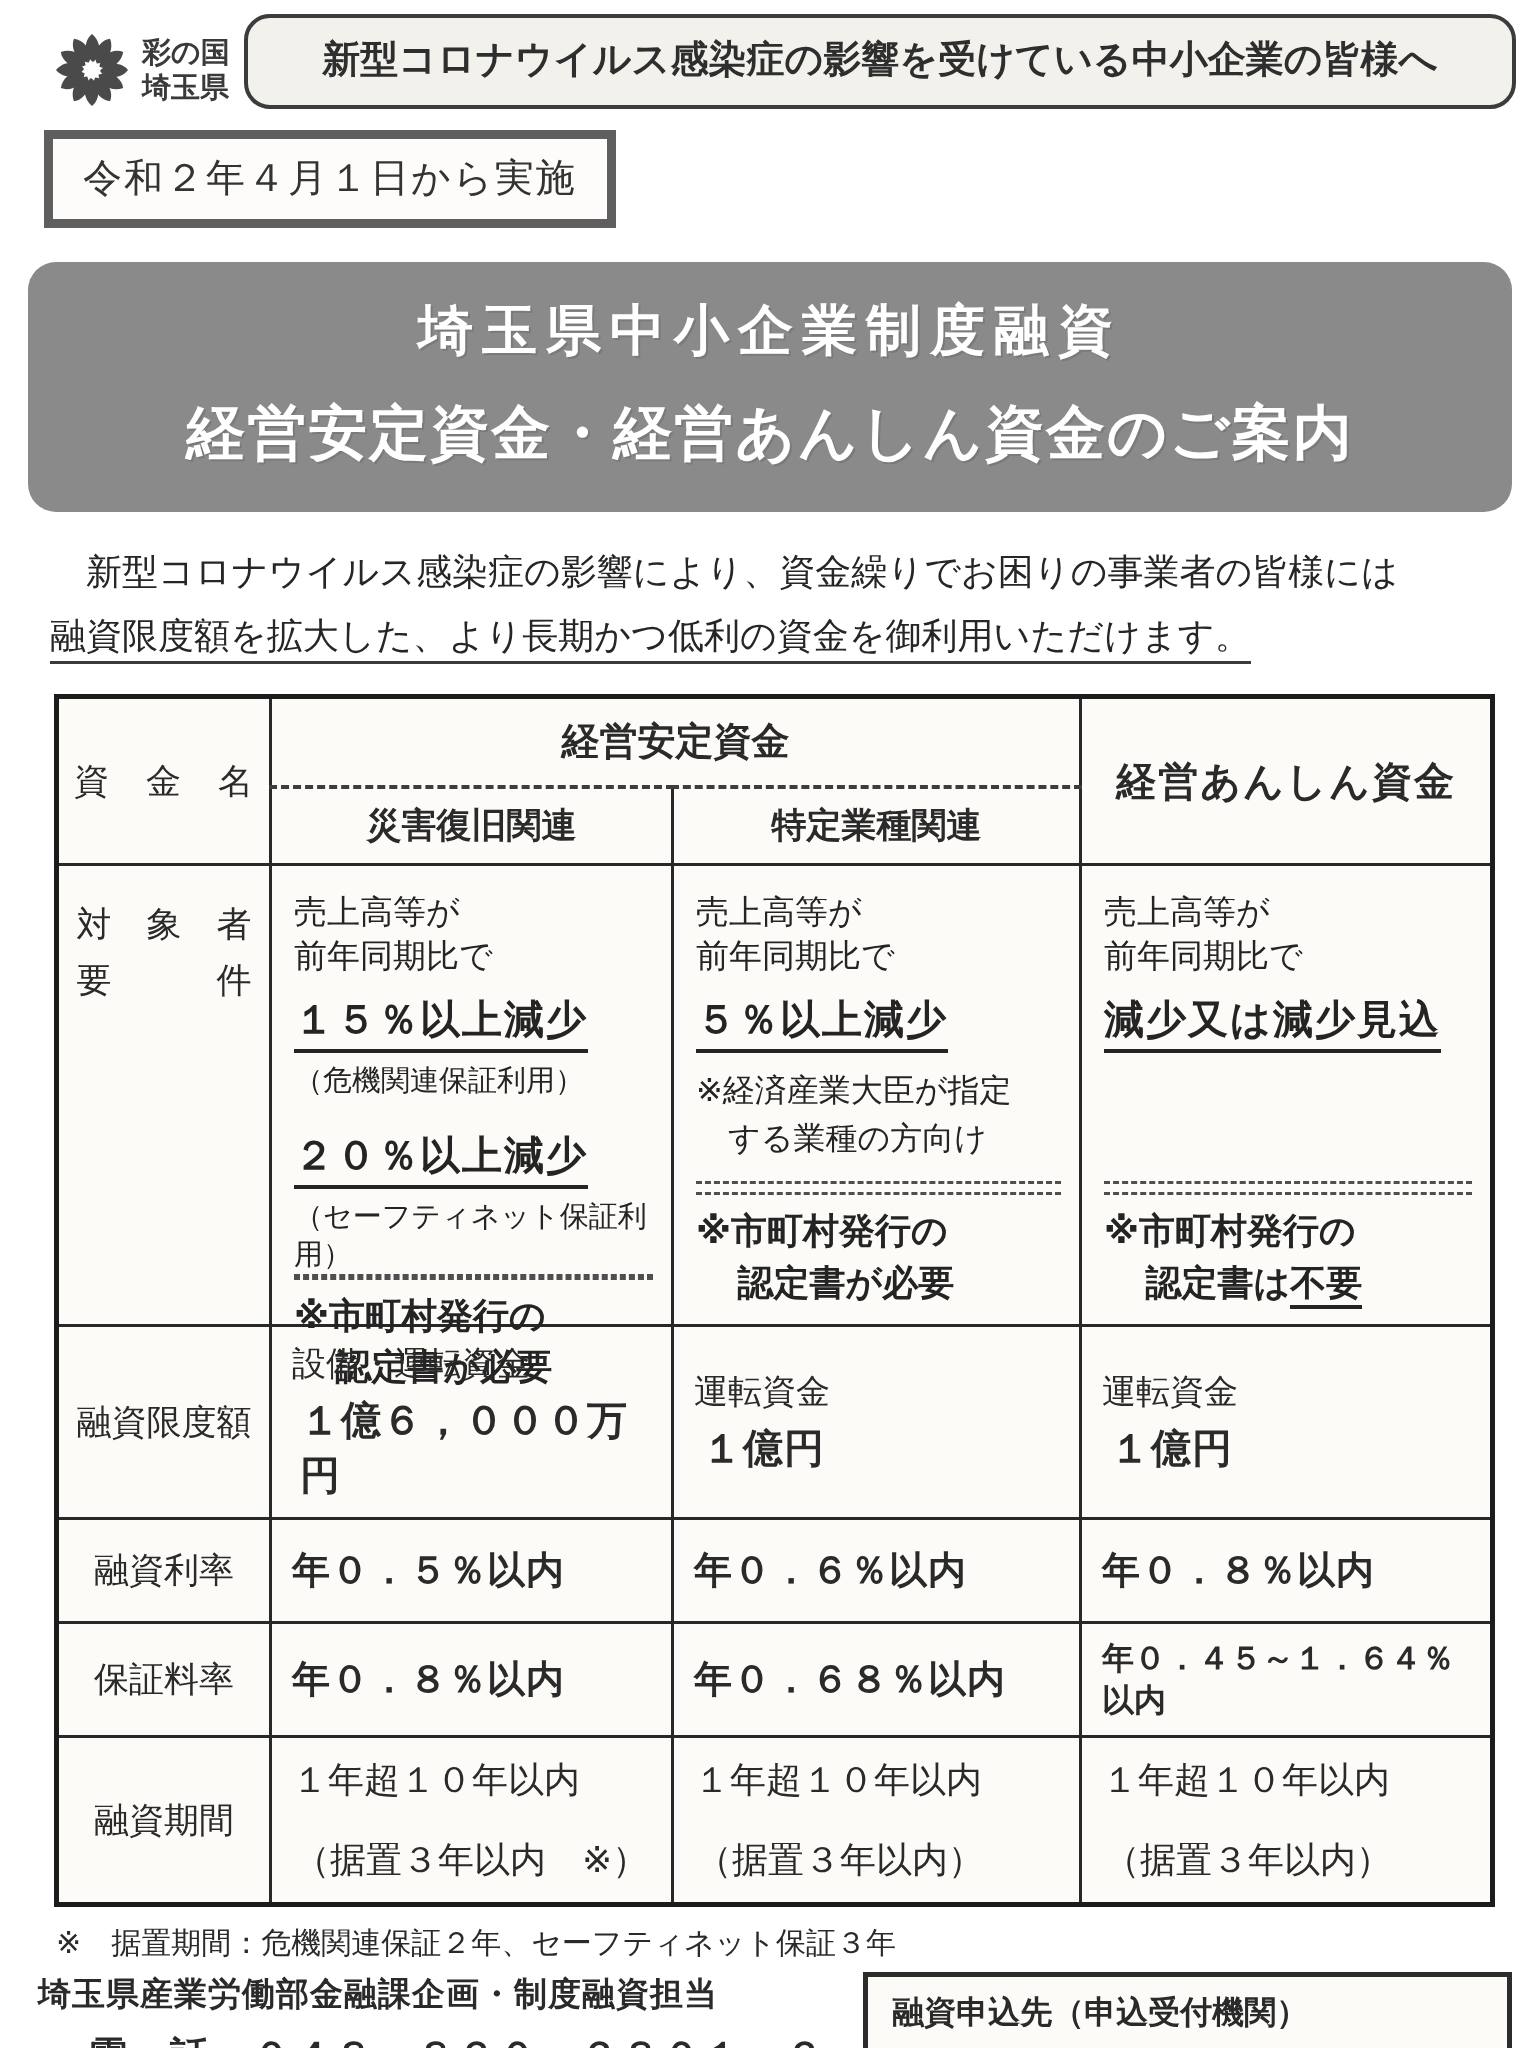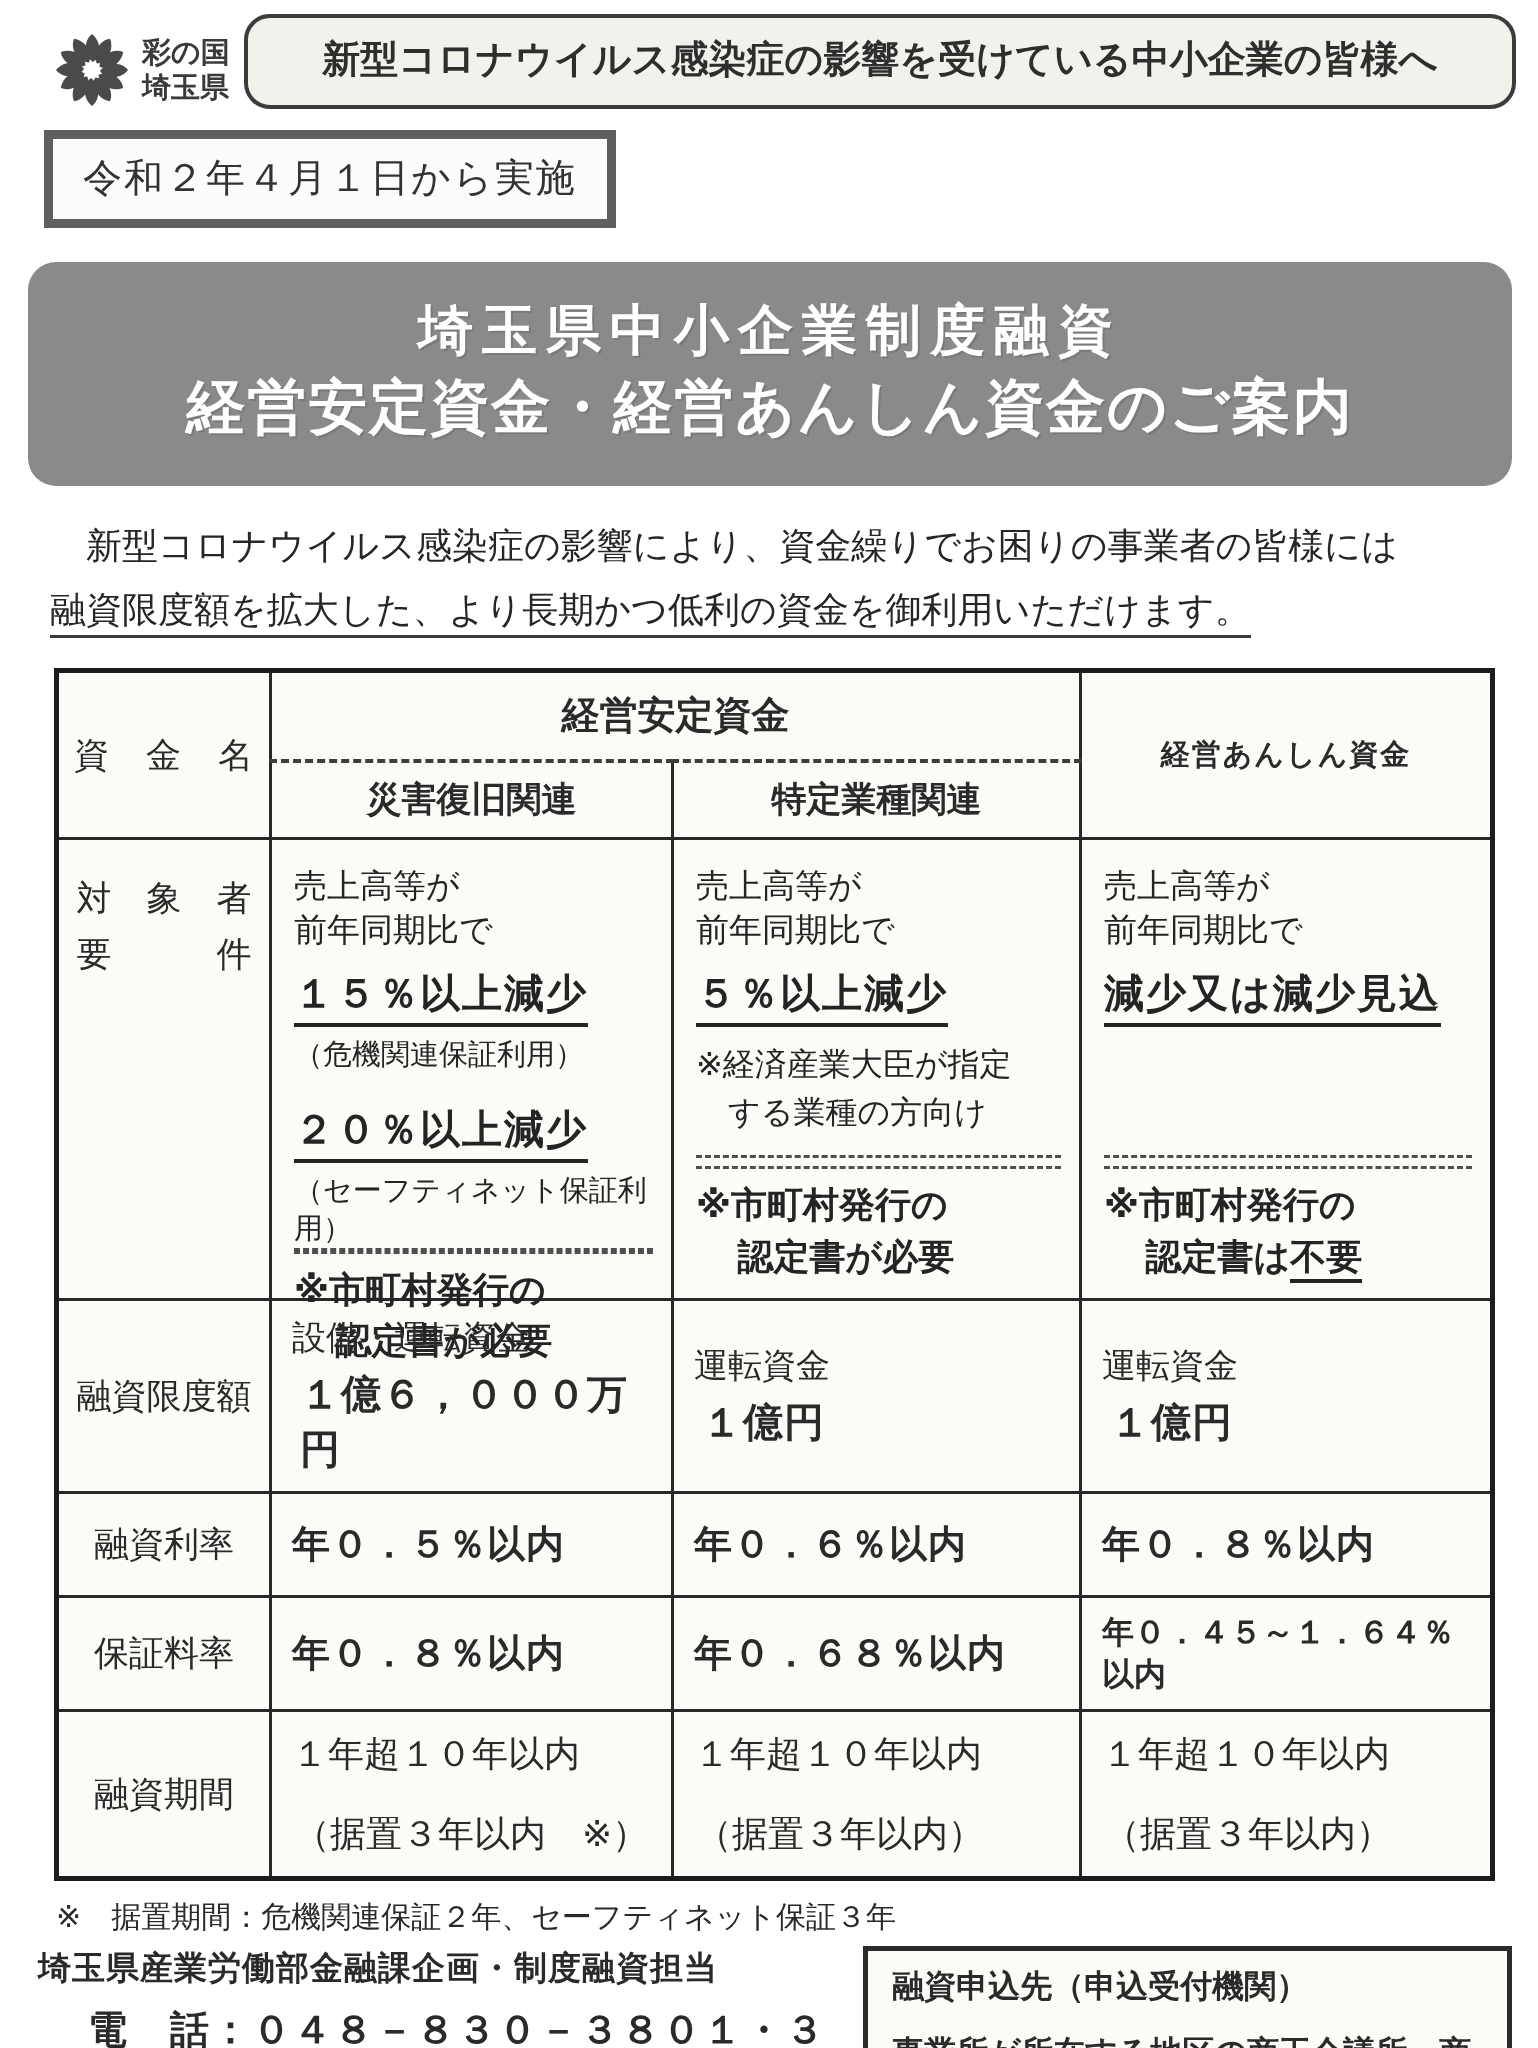--- a/index.html
+++ b/index.html
@@ -27,34 +27,34 @@
     display:inline-block;margin:18px 0 0 44px;
     border:9px solid #5f5f5f;background:#fdfcfa;
     padding:12px 30px 14px;font-size:39px;color:#333;letter-spacing:2px;
   }
   
   .title-banner{
     margin:34px 26px 0 28px;background:#8a8a8a;border-radius:28px;
     padding:32px 16px 38px;text-align:center;color:#ffffff;
   }
   .title-banner .t1{font-size:55px;font-weight:bold;letter-spacing:9px;text-shadow:2px 2px 0 #7a7a7a;}
-  .title-banner .t2{font-size:59px;font-weight:bold;margin-top:0;letter-spacing:2px;text-shadow:2px 2px 0 #7a7a7a;text-align:center;}
+  .title-banner .t2{font-size:59px;font-weight:bold;margin-top:26px;letter-spacing:2px;text-shadow:2px 2px 0 #7a7a7a;text-align:center;}
   
   .intro{margin:28px 46px 0 50px;font-size:36px;color:#262626;line-height:1.78;}
   .intro-l1{text-indent:1em;}
   .intro-l2 .u{border-bottom:3px solid #3a3a3a;padding-bottom:5px;}
   
   .loan-table{
     margin:26px 0 0 54px;border-collapse:collapse;table-layout:fixed;
     width:1436px;border:5px solid #1c1c1c;background:#fcfbf8;
   }
   .loan-table th,.loan-table td{border:3px solid #282828;box-sizing:border-box;}
   th.fund{font-size:35px;font-weight:normal;letter-spacing:1px;}
   th.stable{font-size:38px;font-weight:bold;height:90px;border-bottom:4px dashed #3d3d3d;}
-  th.anshin{font-size:29px;font-weight:bold;letter-spacing:2px;}
+  th.anshin{font-size:40px;font-weight:bold;letter-spacing:2px;}
   tr.subrow th{font-size:35px;font-weight:bold;height:78px;border-top:3px solid #282828;}
   .req-row td{vertical-align:top;}
   .req-lbl{padding-top:30px;font-size:35px;text-align:center;line-height:1.6;font-weight:normal;}
   td.req{height:458px;padding:0;}
   .req-inner{display:flex;flex-direction:column;height:458px;padding:24px 16px 18px 22px;box-sizing:border-box;font-size:33px;line-height:1.32;color:#242424;}
   .big-wrap{margin-top:16px;}
   .big-wrap2{margin-top:30px;}
   .big{display:inline-block;font-size:40px;font-weight:bold;letter-spacing:2px;border-bottom:4px solid #242424;padding-bottom:3px;}
   .note-b{font-size:29px;font-weight:normal;margin-top:8px;letter-spacing:0;}
   .note-r{font-size:32px;margin-top:2px;}

